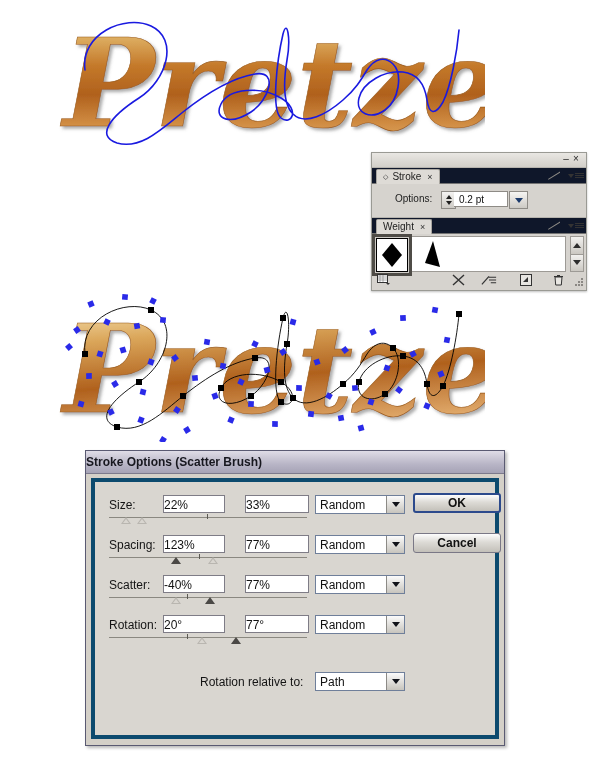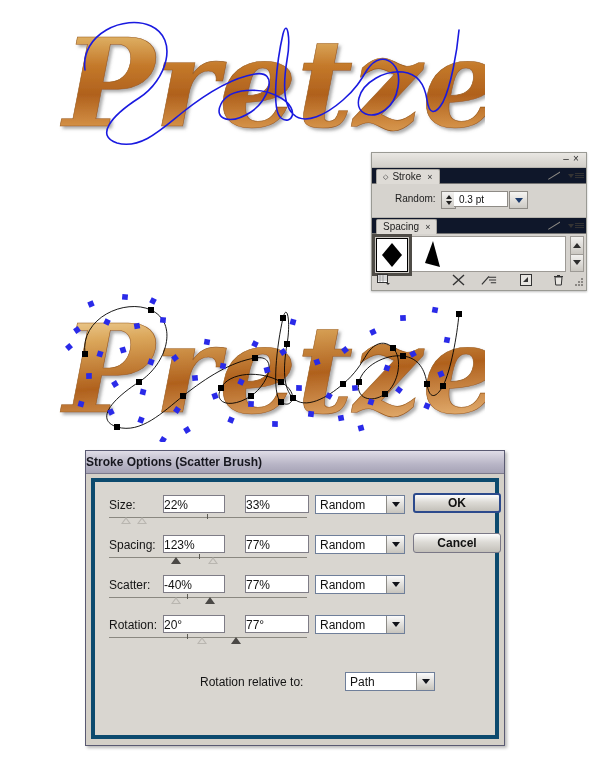--- a/index.html
+++ b/index.html
@@ -138,21 +138,21 @@
   .btn{
     position:absolute;width:88px;height:20px;border-radius:3px;
     background:linear-gradient(#fdfdfd,#dddbd6 45%,#c3c0b9);
     border:1px solid #7a7886;box-sizing:border-box;
     font-size:12px;color:#111;display:flex;align-items:center;justify-content:center;font-weight:bold;
   }
   .btn.default{border:2px solid #2c4a8c;}
 
   .rrow{position:absolute;left:0;top:188px;width:100%;height:24px;}
   .rrow-label{position:absolute;left:105px;top:5px;font-size:12px;color:#141414;}
-  .rrow .sel{top:2px;left:220px;margin-left:30px;}
+  .rrow .sel{top:2px;left:220px;}
 
   .group{
     position:absolute;left:18px;top:228px;width:305px;height:44px;
     border:1px solid #9b9992;box-sizing:border-box;
   }
   .group-legend{
     position:absolute;left:10px;top:-8px;background:#d9d6d0;padding:0 4px;
     font-size:12px;color:#2b3fa0;
   }
   .group .sel{top:12px;left:10px;width:165px;}
@@ -215,36 +215,36 @@
       <div class="panel-menu">
         <span class="pm-tri"></span>
         <span class="pm-lines">
             <i></i>
             <i></i>
             <i></i>
           </span>
       </div>
     </div>
     <div class="stroke-body">
-      <div class="lbl-weight">Random:</div>
+      <div class="lbl-weight">Options:</div>
       <div class="spin">
         <span class="up"></span>
         <span class="dn"></span>
       </div>
-      <div class="weight-field">0.3 pt</div>
+      <div class="weight-field">0.2 pt</div>
       <div class="weight-drop">
         <span class="caret"></span>
       </div>
     </div>
   </div>
 
   <div class="panel" style="border-top:1px solid #b6b3ad;">
     <div class="tabrow">
       <div class="tab">
-        <span>Spacing</span>
+        <span>Weight</span>
         <span class="tab-x">×</span>
       </div>
       <div class="panel-menu-slash"></div>
       <div class="panel-menu">
         <span class="pm-tri"></span>
         <span class="pm-lines">
             <i></i>
             <i></i>
             <i></i>
           </span>

